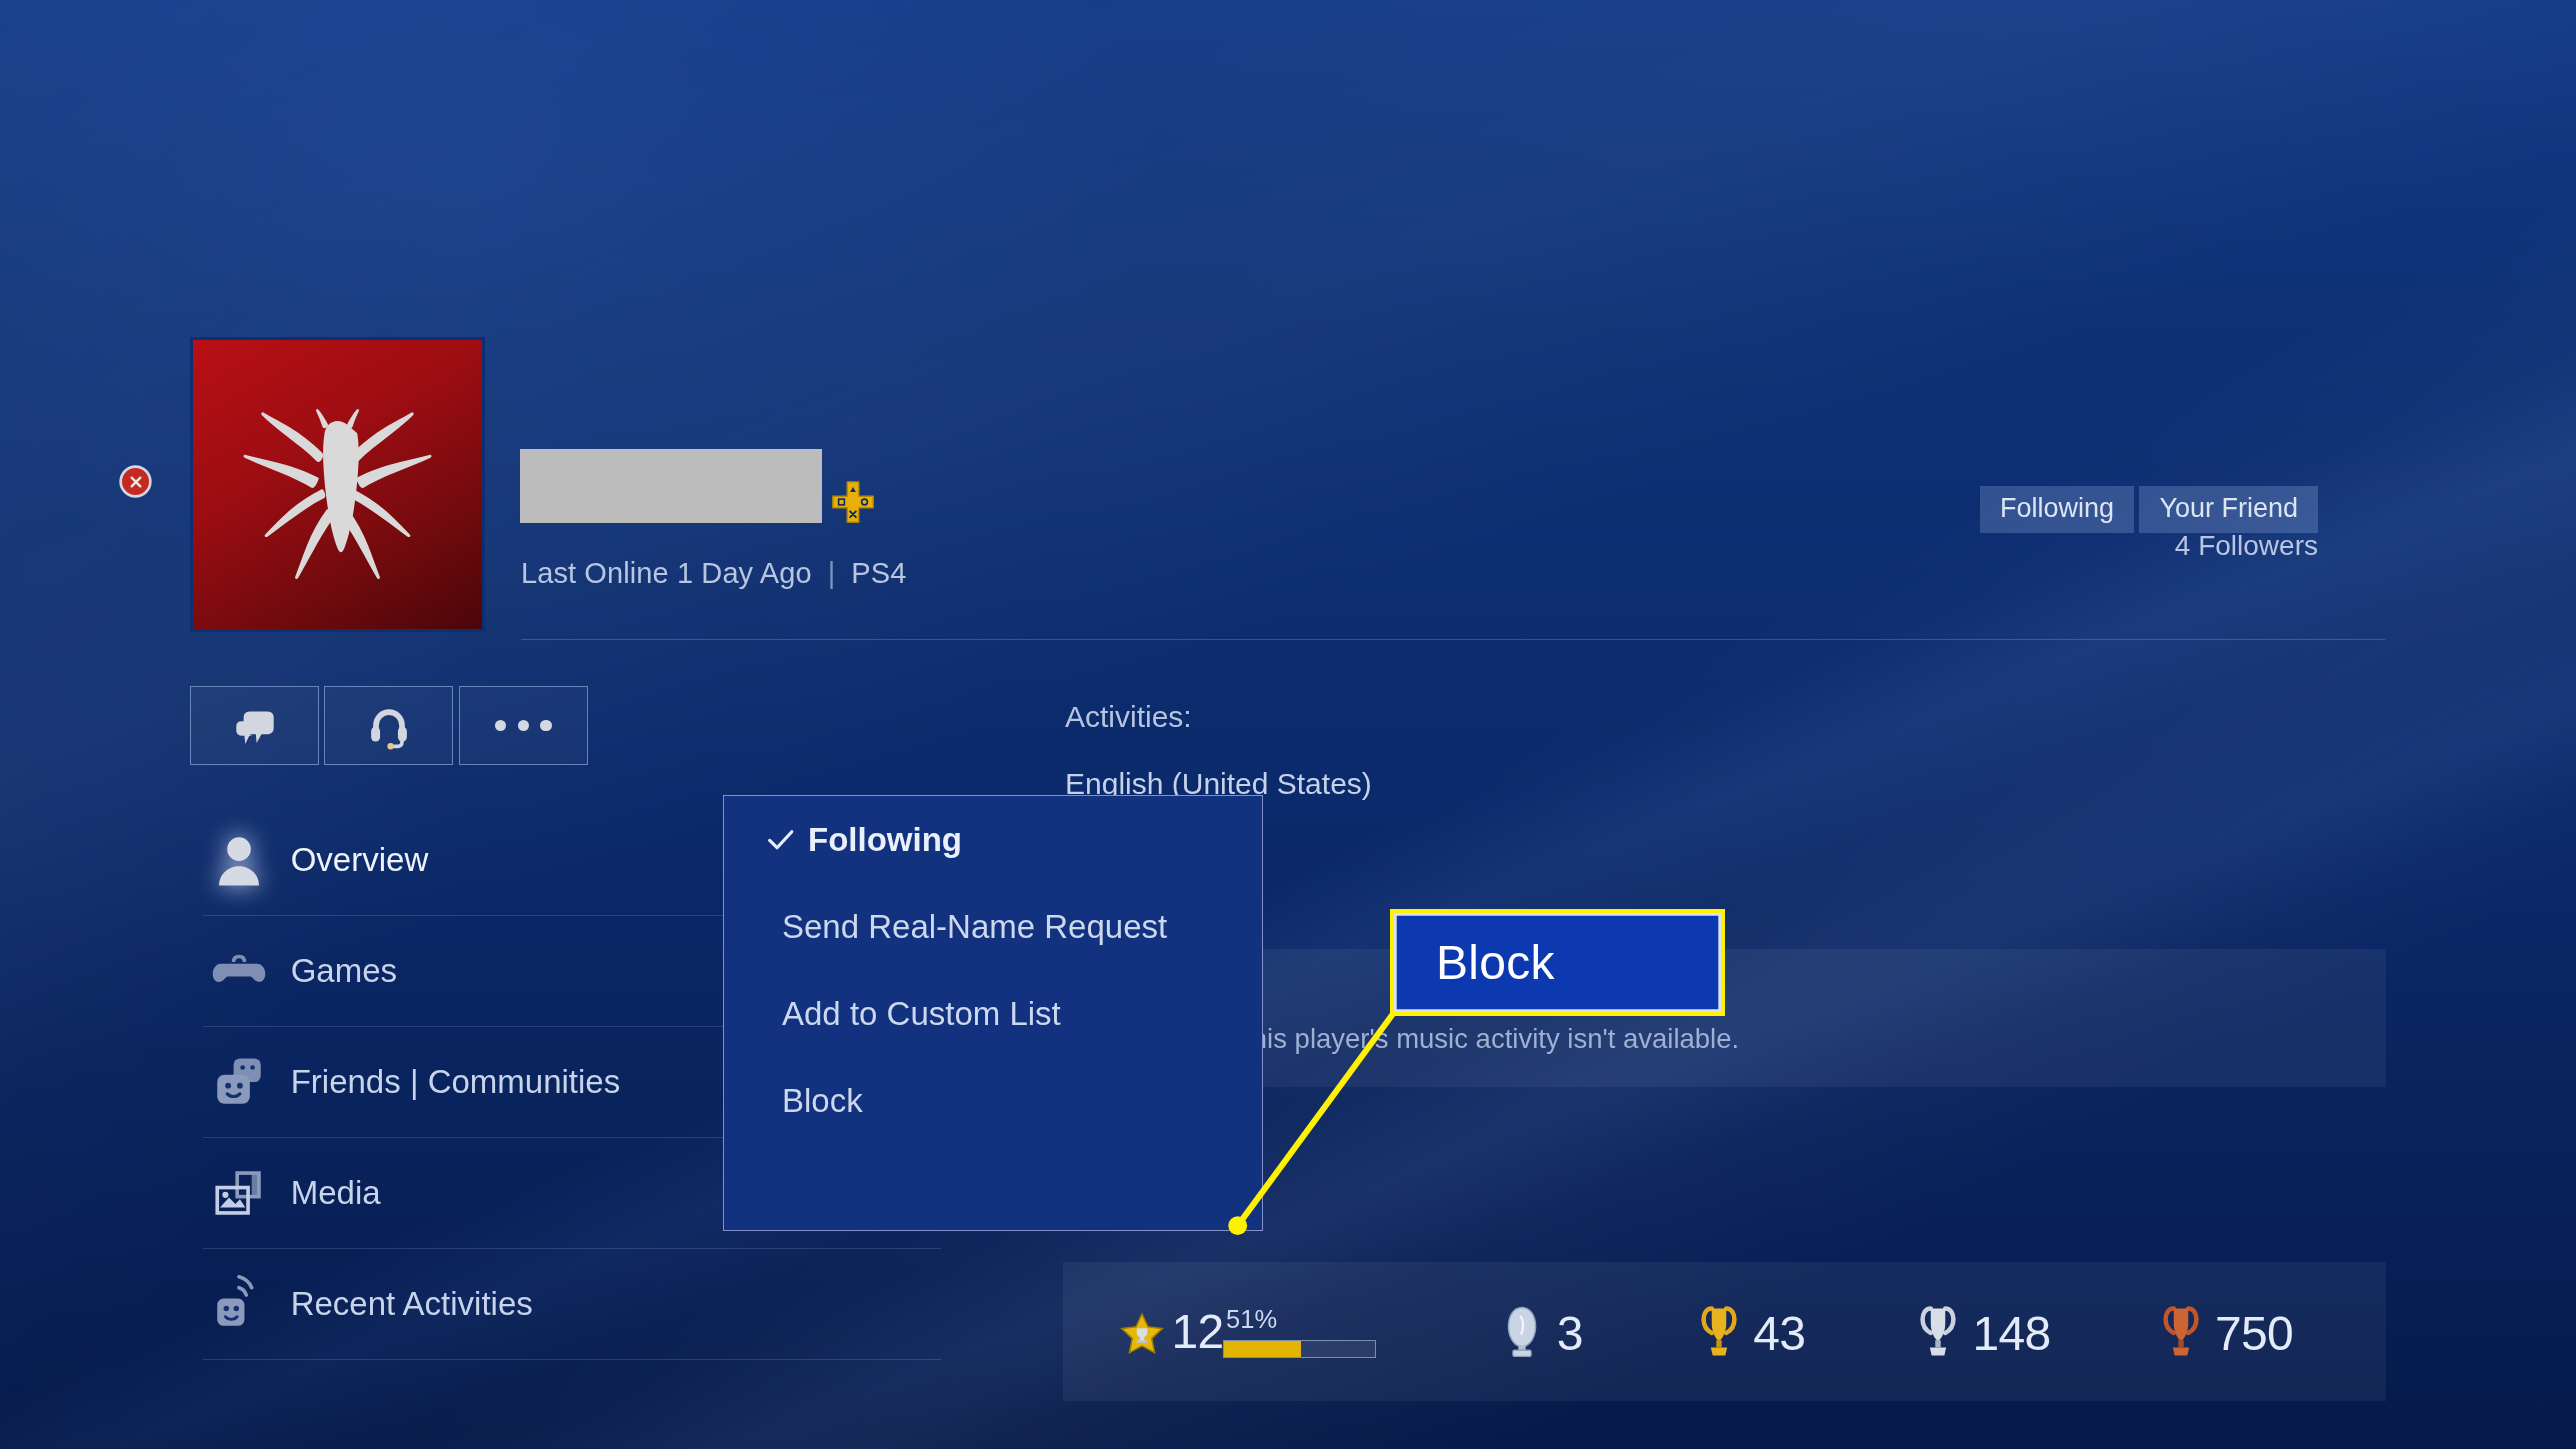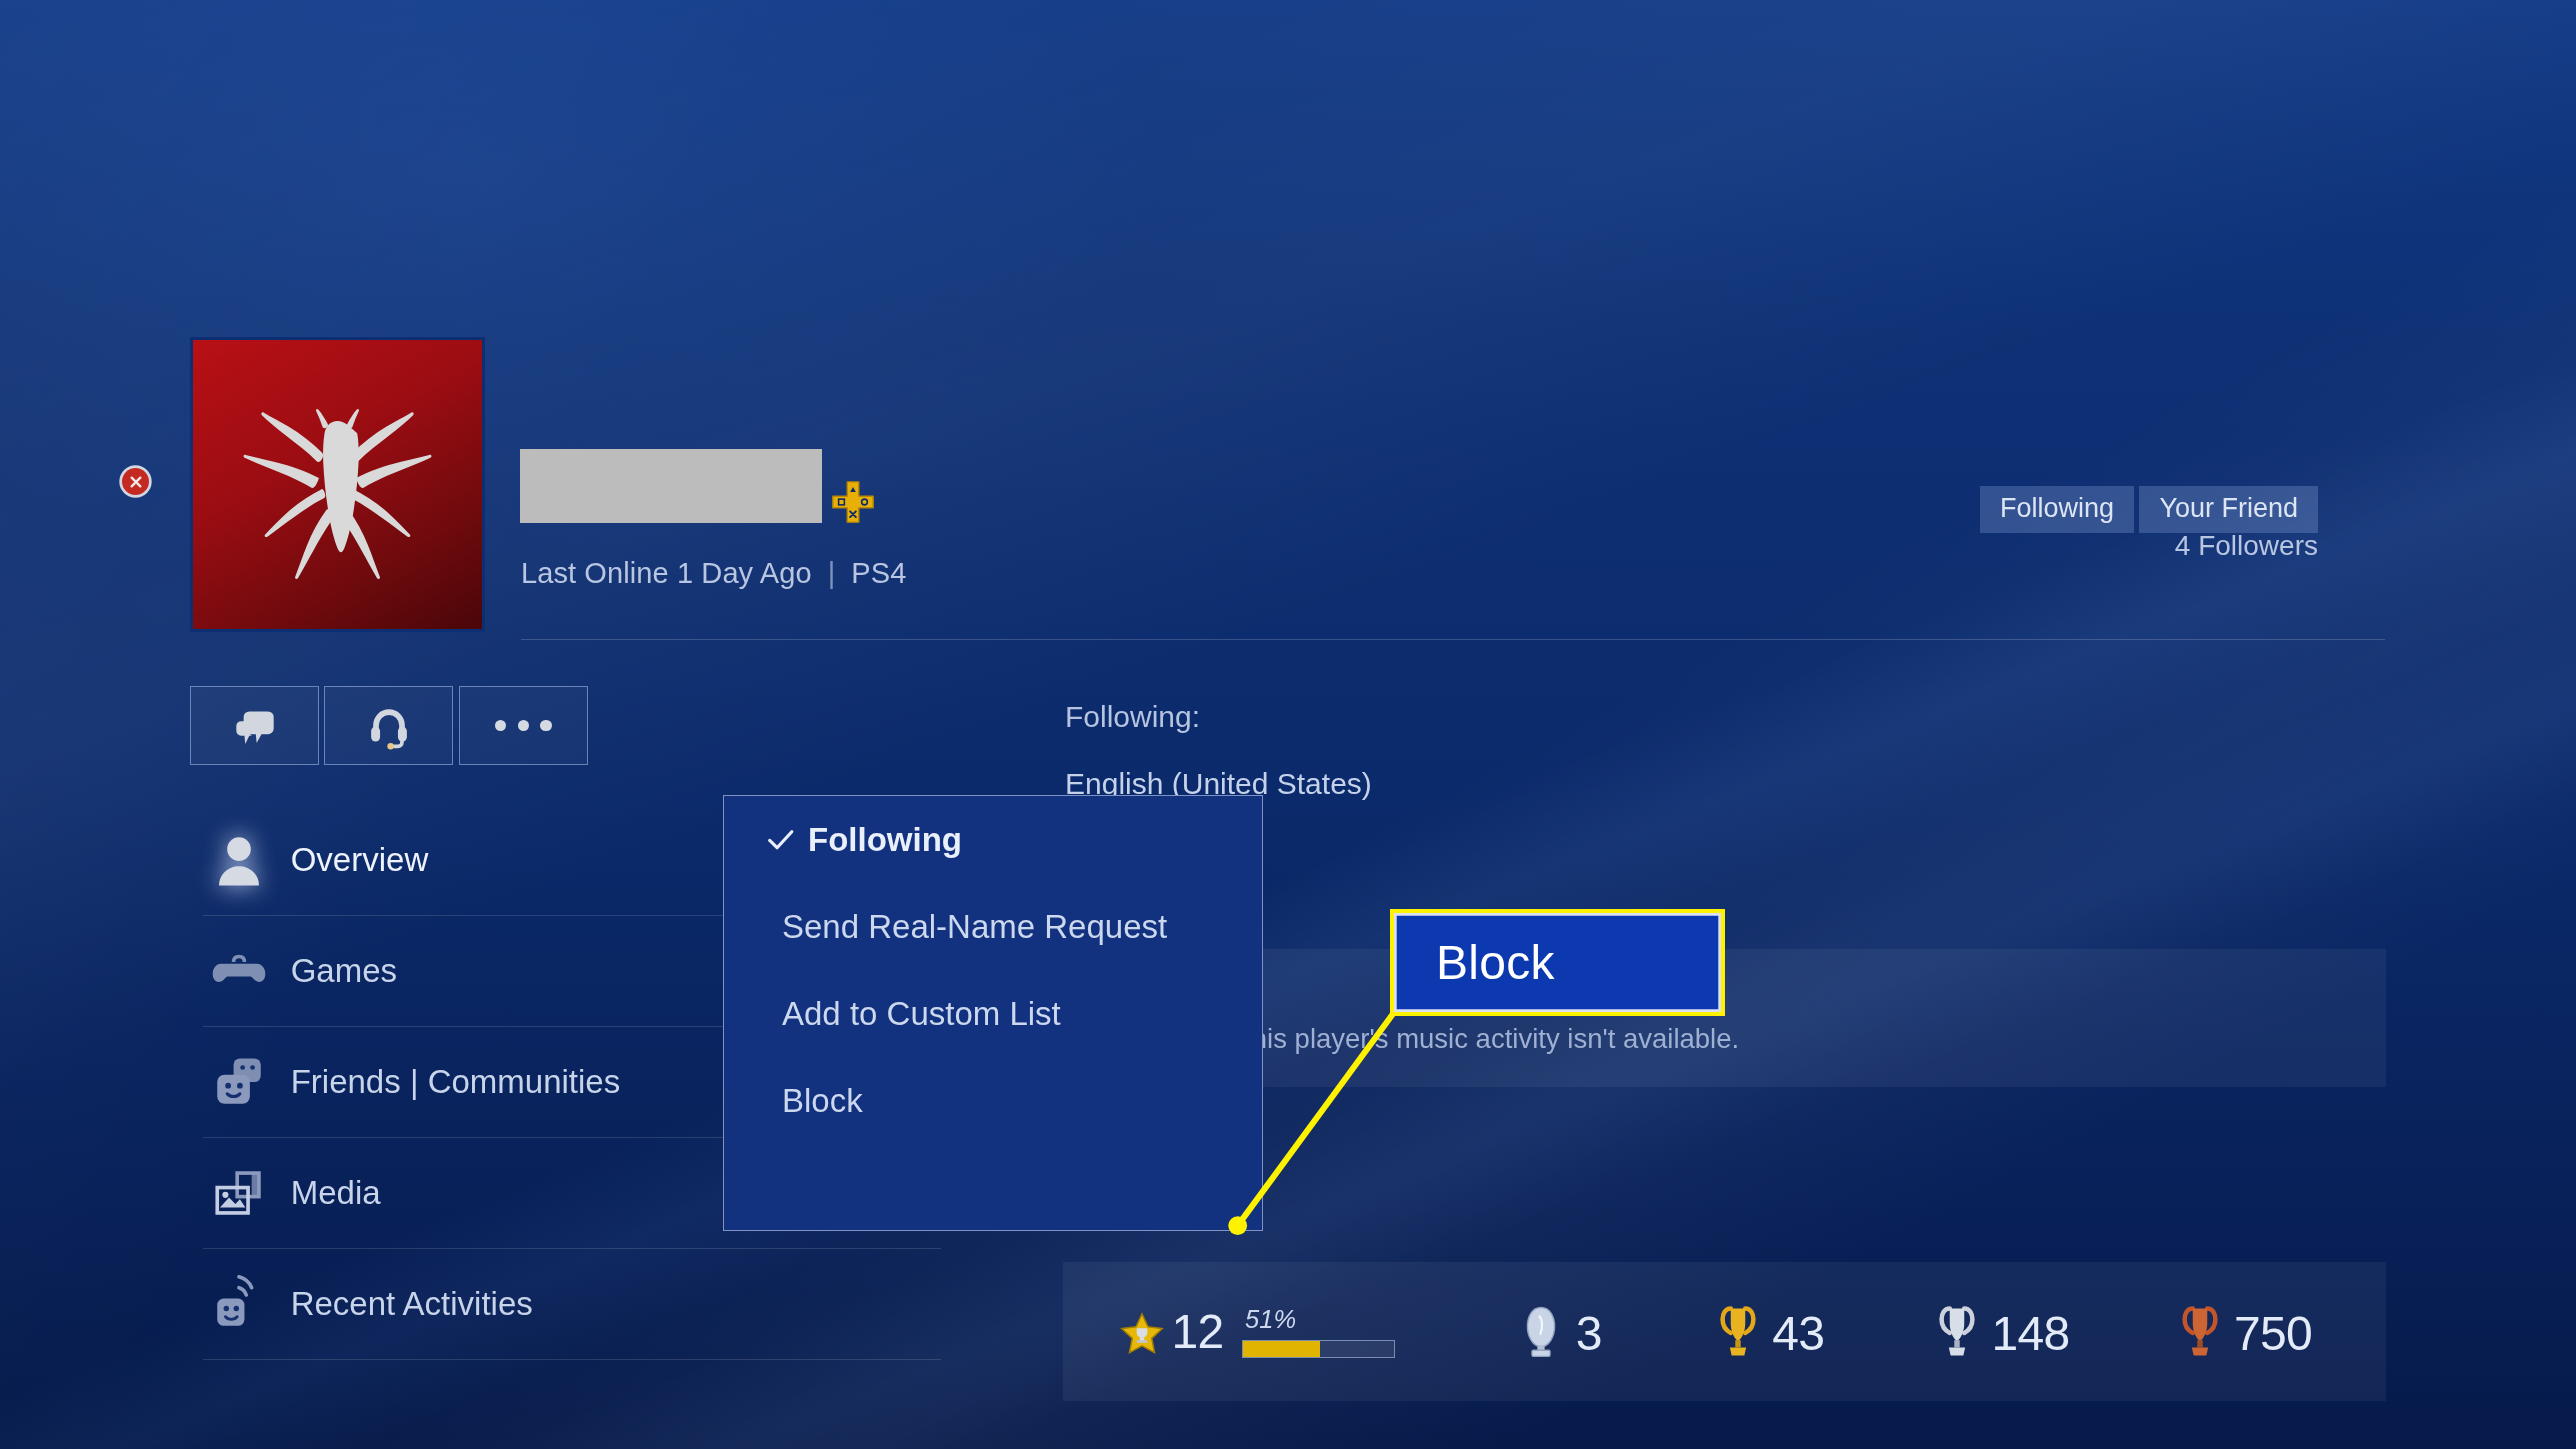--- a/index.html
+++ b/index.html
@@ -129,21 +129,21 @@
     background:rgba(255,255,255,0.055);
     display:flex; align-items:center;
   }
   .tStat { display:flex; align-items:flex-end; white-space:nowrap; }
   .tStat .tval {
     font-size:48px; color:#e4ebf8; font-weight:300;
     margin-left:5.4px; letter-spacing:-0.7px;
   }
   .tIcon { display:block; }
   #levelStat { margin-left:55px; }
-  #pctWrap { margin-left:19px; display:flex; flex-direction:column; align-items:flex-start;font-style:italic; }
+  #pctWrap { display:flex; flex-direction:column; align-items:flex-start; }
   #pctTxt { font-size:25.5px; color:#cdd8ee; font-weight:300; margin-bottom:6px; margin-left:2.7px; }
   #pctBar {
     width:153px; height:17.4px;
     border:1.3px solid rgba(190,205,235,0.55);
     background:rgba(255,255,255,0.07);
   }
   #pctFill { height:100%; background:#e0b400; }
   #platStat { margin-left:117px; }
   #goldStat { margin-left:107px; }
   #silvStat { margin-left:104px; }
@@ -316,21 +316,21 @@
           <circle cx="29" cy="37" r="3" fill="#15306e"></circle>
         <path d="M17 46c3 4 10 4 13 0" fill="none" stroke="#15306e" stroke-width="3.2" stroke-linecap="round"></path>
         <path d="M40 22a12 12 0 0 0-8-8M46 14a21 21 0 0 0-14-12" fill="none" stroke="#8b99bd" stroke-width="4" stroke-linecap="round"></path>
       </svg>
     </span>
     <span class="navLabel">Recent Activities</span>
   </div>
 </div>
 
 <div id="languagesBlock">
-  <span>Following:</span>
+  <span>Activities:</span>
   <span class="lv">English (United States)</span>
 </div>
 
 <div id="musicPanel">
   <span class="mtxt">This player's music activity isn't available.</span>
 </div>
 
 <div id="trophyPanel">
   <div class="tStat" id="levelStat">
     <svg class="tIcon" width="48" height="48" viewBox="0 0 64 64">

